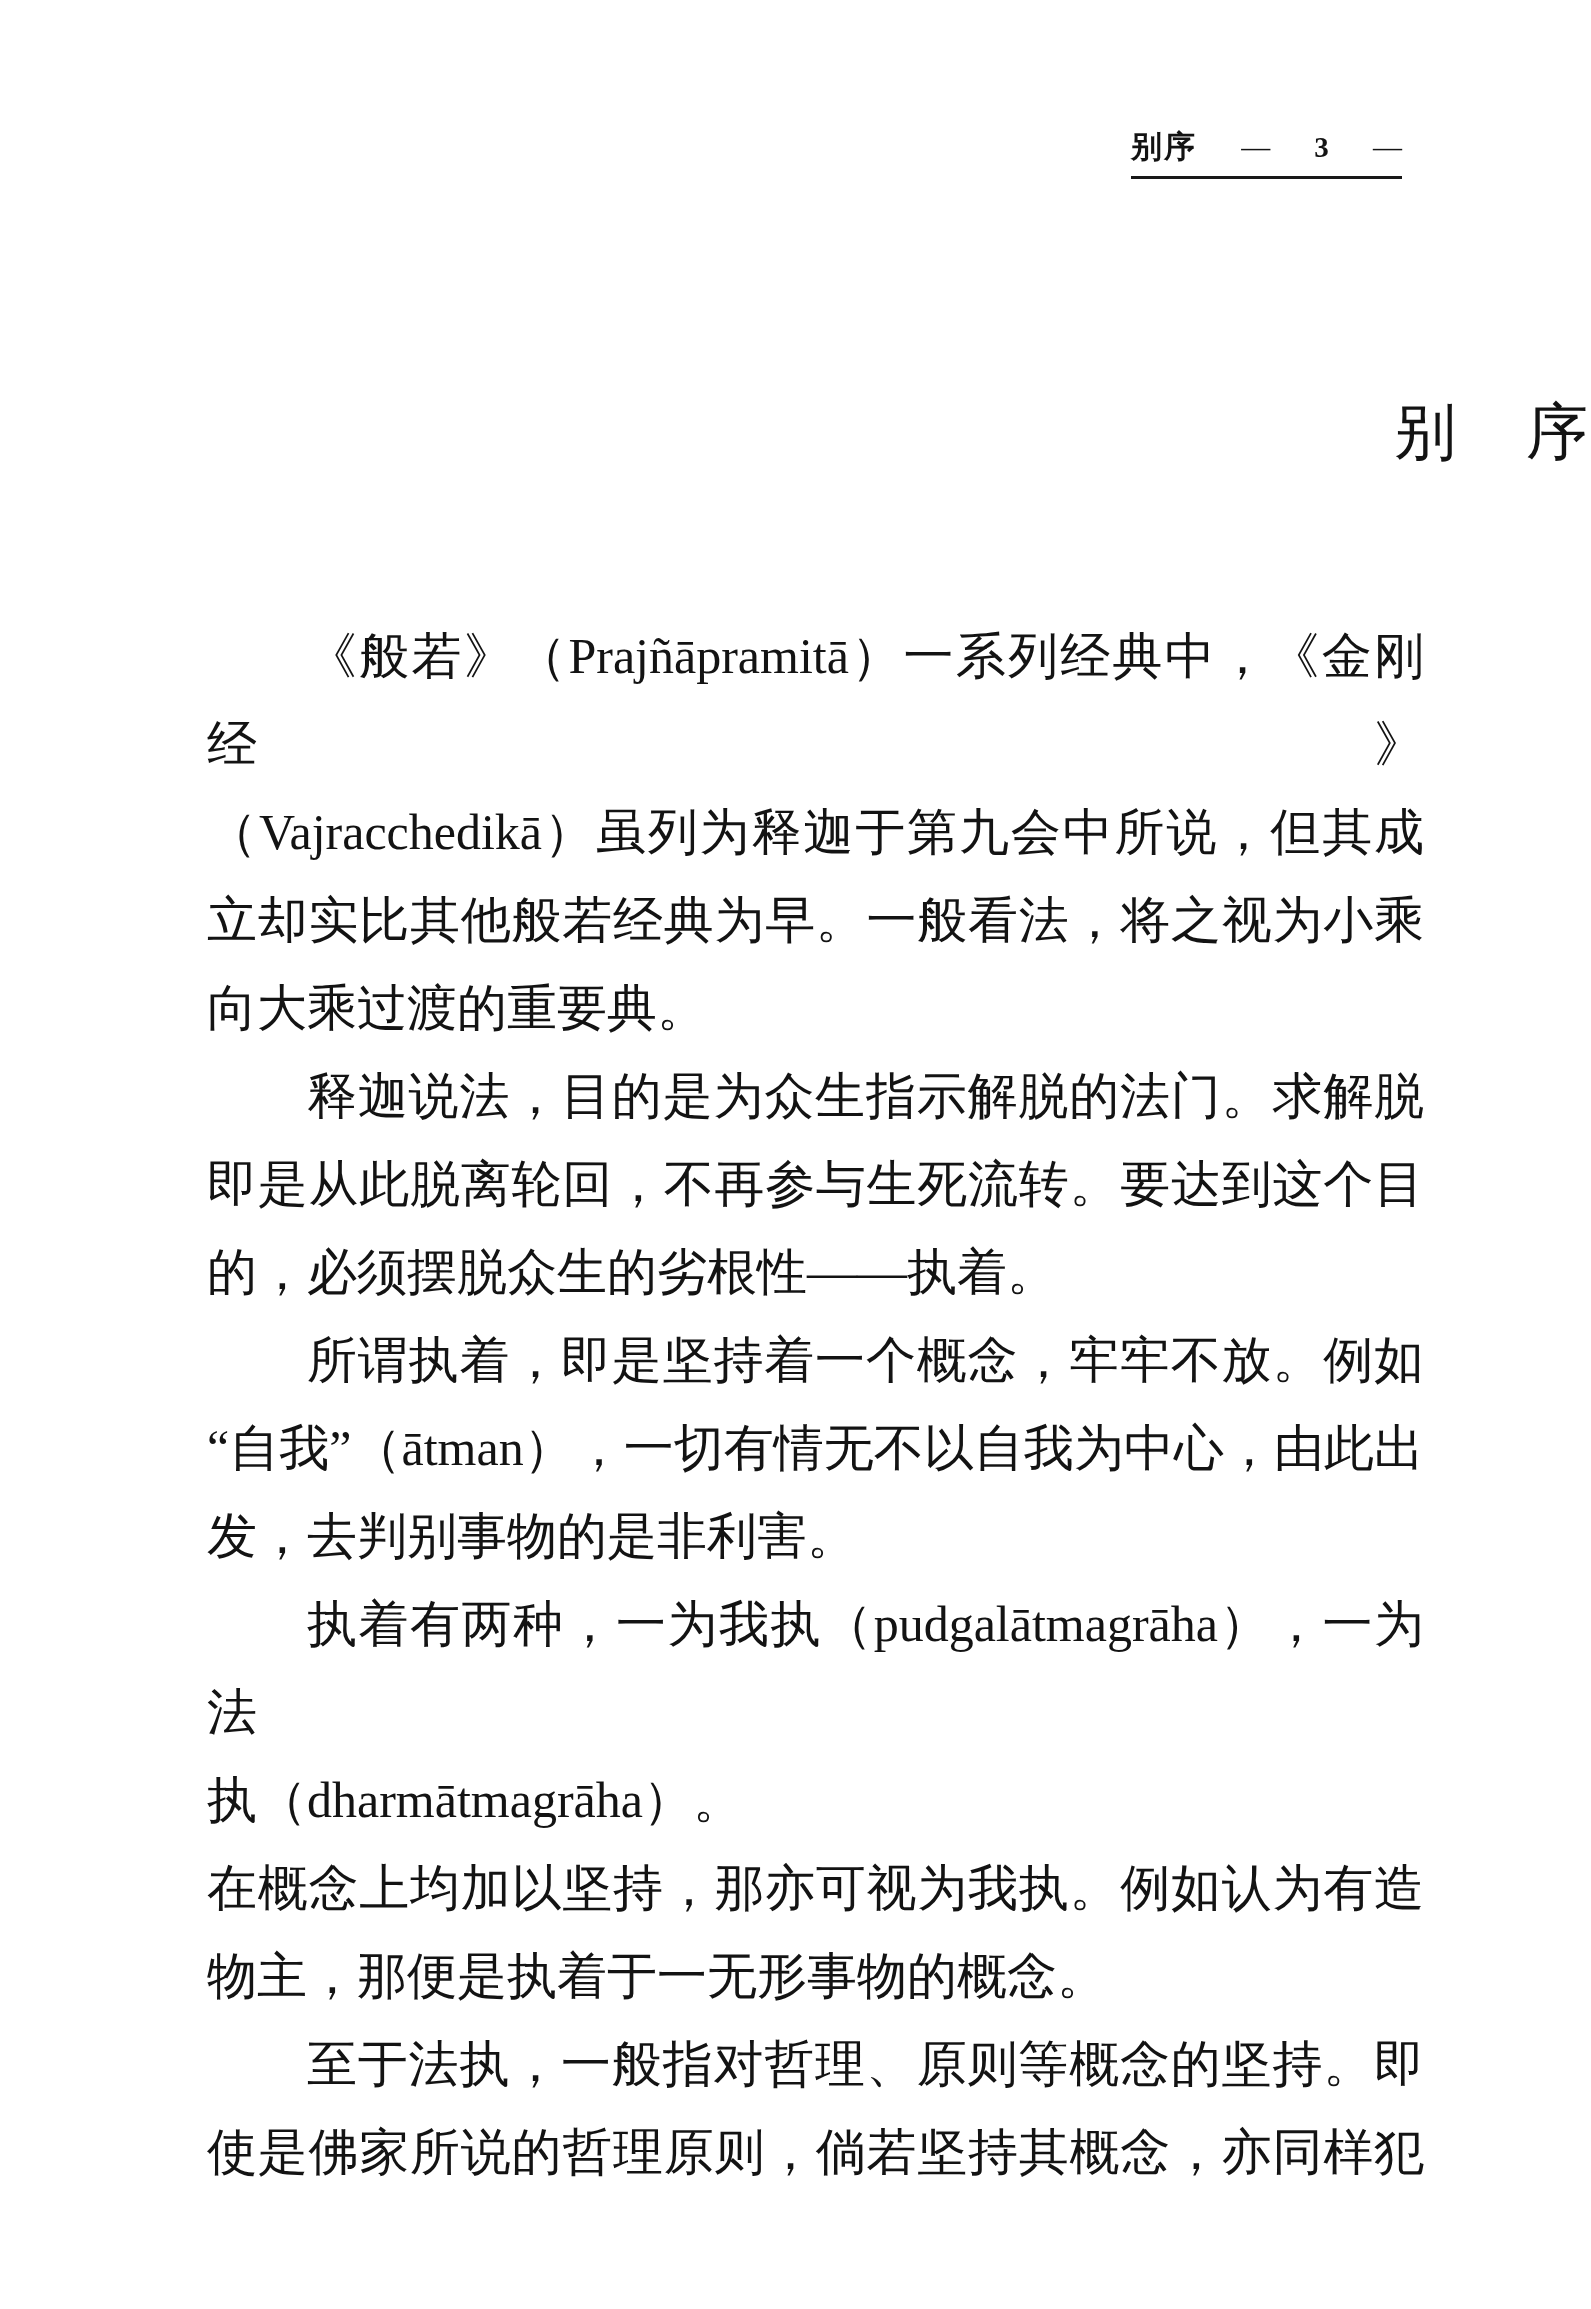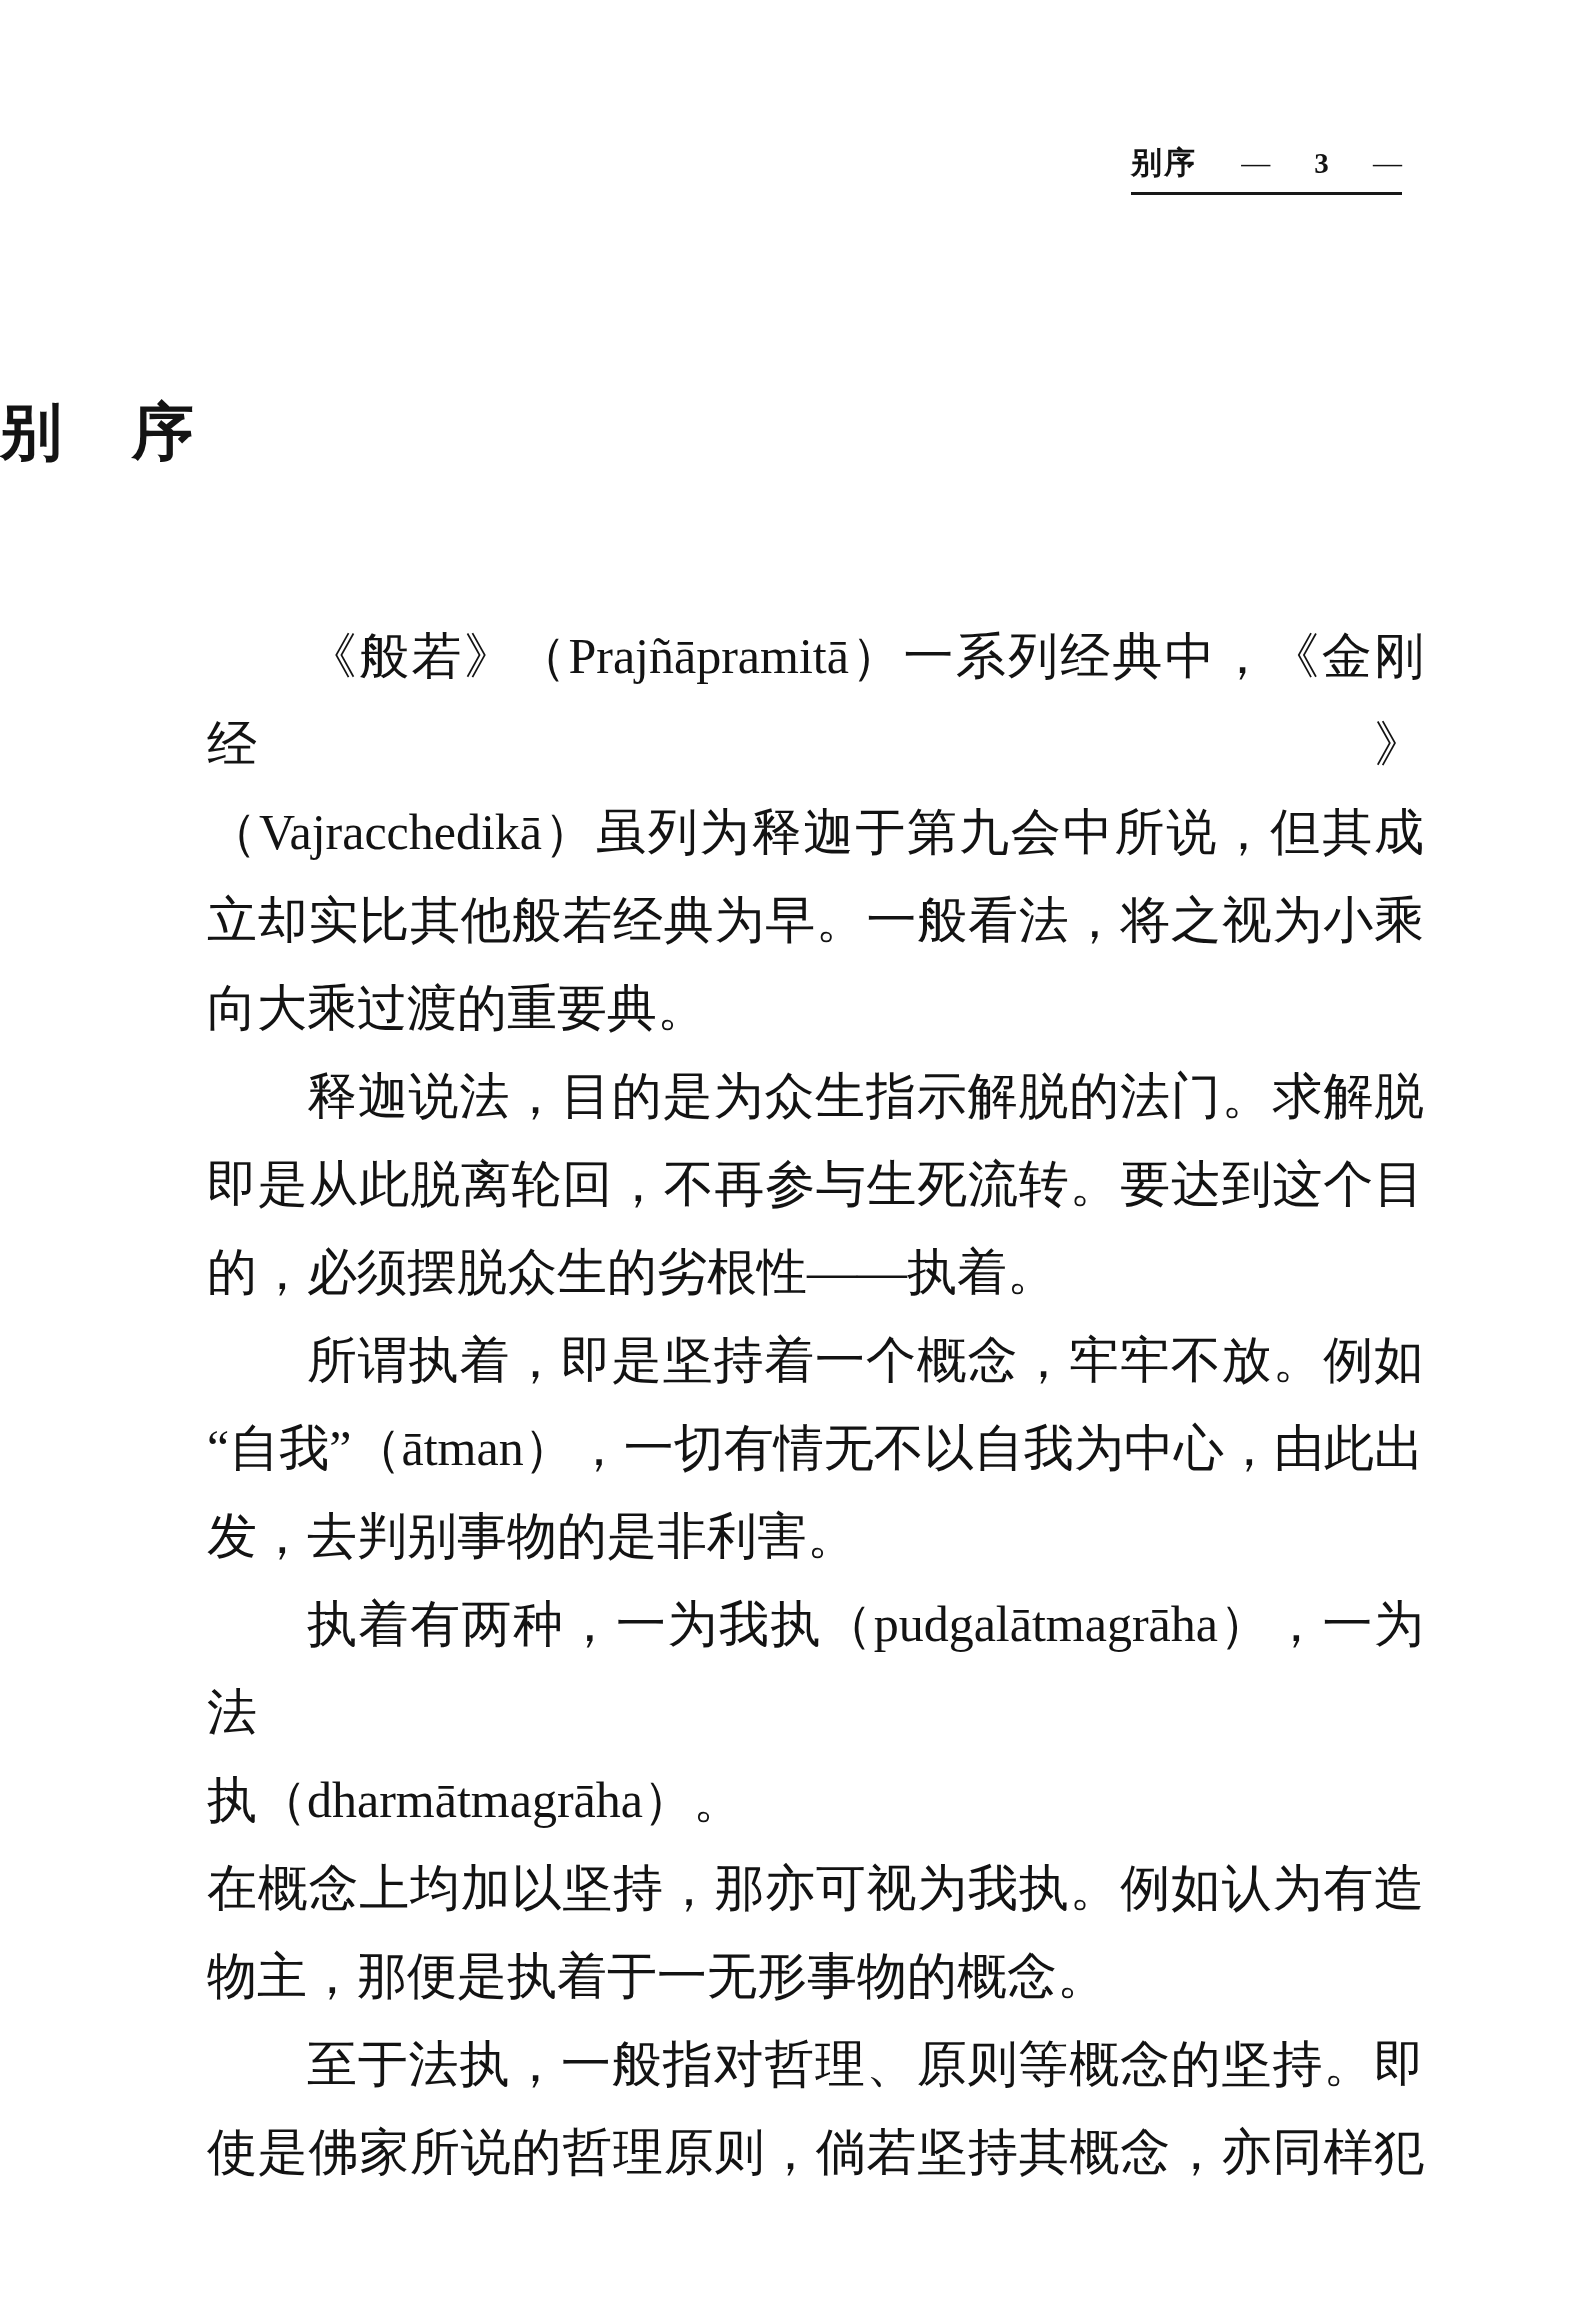--- a/index.html
+++ b/index.html
@@ -11,37 +11,37 @@
   .page{
     position:relative;
     width:1592px;height:2309px;
     background:#ffffff;
     color:#131313;
     overflow:hidden;
   }
   
   .running-header{
     position:absolute;
-    left:1131px;top:146px;width:271px;
+    left:1131px;top:130px;width:271px;
     display:flex;justify-content:space-between;align-items:baseline;
     border-bottom:3.9px solid #181818;
     padding-bottom:11.7px;
     font-size:31px;
     line-height:1.1;
   }
   .rh-section{font-weight:bold;letter-spacing:2px;}
   .rh-dash{font-size:29px;}
   .rh-num{font-size:29px;font-weight:bold;}
   
   .chapter-title{
     position:absolute;
     left:0;top:398px;width:100%;
-    text-align:left;
+    text-align:right;
     font-size:62px;
-    font-weight:bold;
+    font-weight:normal;
     letter-spacing:3.9px;
     line-height:1.1;
   }
   
   .body-text{
     position:absolute;
     left:207px;top:612px;width:1217px;
     font-size:50px;
     line-height:88px;
   }

